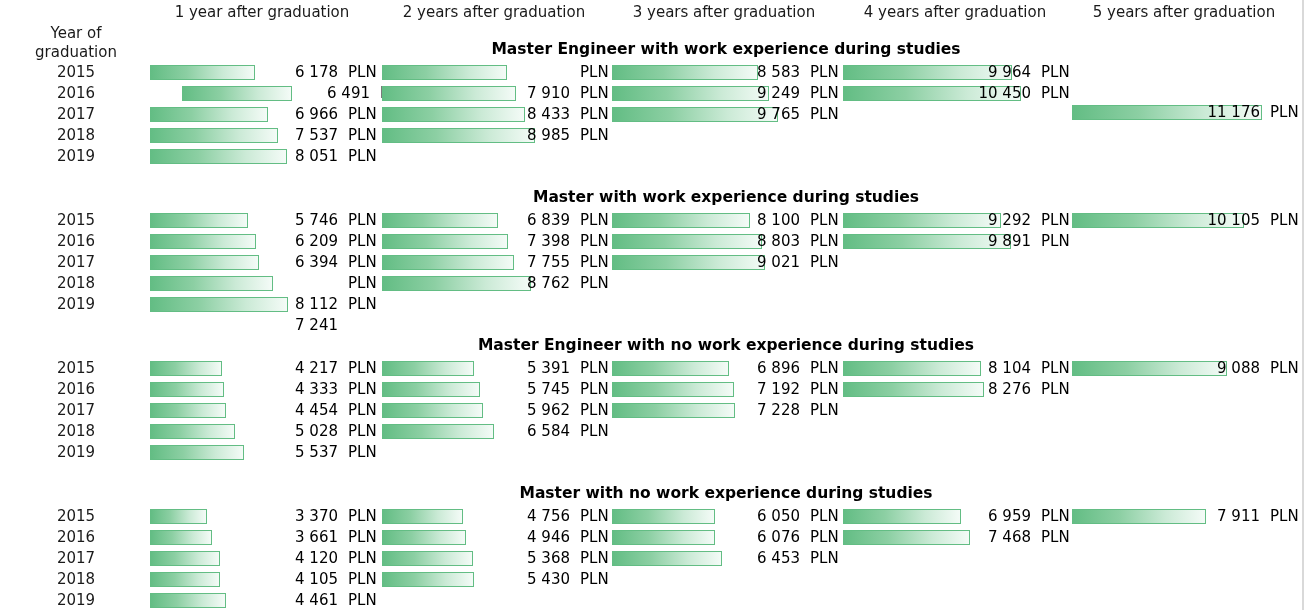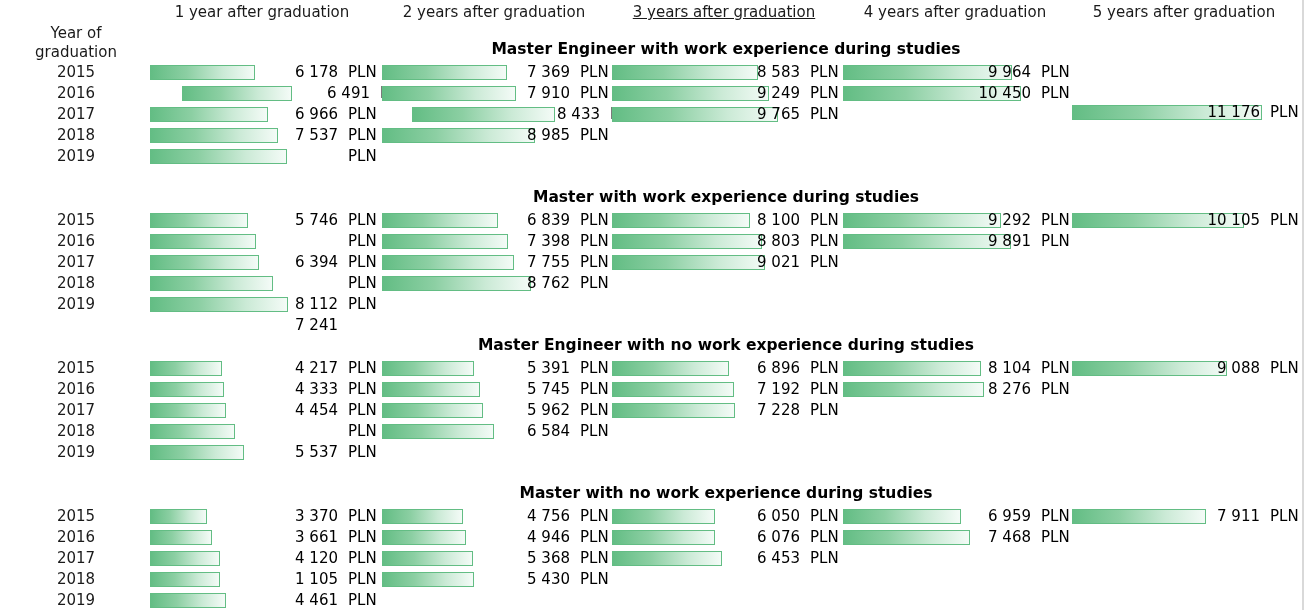--- a/index.html
+++ b/index.html
@@ -112,38 +112,37 @@
 <div id="sheet">
 
   <div class="corner-head">
     <div>Year of</div>
     <div>graduation</div>
   </div>
 
   <div id="col-heads">
       <div class="col-head" style="left: 146px; width: 232px; text-align: center;">1 year after graduation</div>
       <div class="col-head" style="left: 378px; width: 232px;">2 years after graduation</div>
-      <div class="col-head" style="left: 608px; width: 232px; text-decoration: underline;">3 years after graduation</div>
+      <div class="col-head" style="left: 608px; width: 232px;">3 years after graduation</div>
       <div class="col-head" style="left: 839px; width: 232px;">4 years after graduation</div>
       <div class="col-head" style="left: 1068px; width: 232px;">5 years after graduation</div>
     </div>
 
   <div id="panels">
       <div class="section" style="top: 40px; height: 127px;">
         <div class="section-title sec-title-shift">Master Engineer with work experience  during studies</div>
         <div class="row" style="top: 22px;">
           <div class="year-label">2015</div>
           <div class="cell" style="left: 150px; width: 232px;">
             <div class="bar" style="width: 105px;"></div>
             <div class="val" style="left: 0px; width: 188px;">6 178</div>
             <div class="cur" style="left: 198px;">PLN</div>
           </div>
           <div class="cell" style="left: 382px; width: 232px;">
             <div class="bar" style="width: 125px;"></div>
-            <div class="val" style="left: 0px; width: 188px;">7 369</div>
             <div class="cur" style="left: 198px;">PLN</div>
           </div>
           <div class="cell" style="left: 612px; width: 232px;">
             <div class="bar" style="width: 146px;"></div>
             <div class="val" style="left: 0px; width: 188px;">8 583</div>
             <div class="cur" style="left: 198px;">PLN</div>
           </div>
           <div class="cell" style="left: 843px; width: 232px;">
             <div class="bar" style="width: 169px;"></div>
             <div class="val" style="left: 0px; width: 188px; text-align: right;">9 964</div>
@@ -178,21 +177,21 @@
             <div class="cur" style="left: 198px;">PLN</div>
           </div>
         </div>
         <div class="row" style="top: 64px;">
           <div class="year-label">2017</div>
           <div class="cell" style="left: 150px; width: 232px;">
             <div class="bar" style="width: 118px;"></div>
             <div class="val" style="left: 0px; width: 188px;">6 966</div>
             <div class="cur" style="left: 198px;">PLN</div>
           </div>
-          <div class="cell" style="left: 382px; width: 232px; margin-left: 30px;">
+          <div class="cell" style="left: 382px; width: 232px;">
             <div class="bar" style="width: 143px;"></div>
             <div class="val" style="left: 0px; width: 188px;">8 433</div>
             <div class="cur" style="left: 198px;">PLN</div>
           </div>
           <div class="cell" style="left: 612px; width: 232px;">
             <div class="bar" style="width: 166px;"></div>
             <div class="val" style="left: 0px; width: 188px;">9 765</div>
             <div class="cur" style="left: 198px;">PLN</div>
           </div>
         </div>
@@ -206,20 +205,21 @@
           <div class="cell" style="left: 382px; width: 232px;">
             <div class="bar" style="width: 153px;"></div>
             <div class="val" style="left: 0px; width: 188px;">8 985</div>
             <div class="cur" style="left: 198px;">PLN</div>
           </div>
         </div>
         <div class="row" style="top: 106px;">
           <div class="year-label">2019</div>
           <div class="cell" style="left: 150px; width: 232px;">
             <div class="bar" style="width: 137px;"></div>
+            <div class="val" style="left: 0px; width: 188px;">8 051</div>
             <div class="cur" style="left: 198px;">PLN</div>
           </div>
         </div>
       </div>
       <div class="section" style="top: 188px; height: 127px;">
         <div class="section-title sec-title-shift">Master with work experience during studies</div>
         <div class="row" style="top: 22px;">
           <div class="year-label">2015</div>
           <div class="cell" style="left: 150px; width: 232px;">
             <div class="bar" style="width: 98px;"></div>
@@ -244,20 +244,21 @@
           <div class="cell" style="left: 1072px; width: 232px;">
             <div class="bar" style="width: 172px;"></div>
             <div class="val" style="left: 0px; width: 188px;">10 105</div>
             <div class="cur" style="left: 198px;">PLN</div>
           </div>
         </div>
         <div class="row" style="top: 43px;">
           <div class="year-label">2016</div>
           <div class="cell" style="left: 150px; width: 232px;">
             <div class="bar" style="width: 106px;"></div>
+            <div class="val" style="left: 0px; width: 188px;">6 209</div>
             <div class="cur" style="left: 198px;">PLN</div>
           </div>
           <div class="cell" style="left: 382px; width: 232px;">
             <div class="bar" style="width: 126px;"></div>
             <div class="val" style="left: 0px; width: 188px;">7 398</div>
             <div class="cur" style="left: 198px;">PLN</div>
           </div>
           <div class="cell" style="left: 612px; width: 232px;">
             <div class="bar" style="width: 150px;"></div>
             <div class="val" style="left: 0px; width: 188px;">8 803</div>
@@ -377,20 +378,21 @@
           <div class="cell" style="left: 612px; width: 232px;">
             <div class="bar" style="width: 123px;"></div>
             <div class="val" style="left: 0px; width: 188px;">7 228</div>
             <div class="cur" style="left: 198px;">PLN</div>
           </div>
         </div>
         <div class="row" style="top: 85px;">
           <div class="year-label">2018</div>
           <div class="cell" style="left: 150px; width: 232px;">
             <div class="bar" style="width: 85px;"></div>
+            <div class="val" style="left: 0px; width: 188px;">5 028</div>
             <div class="cur" style="left: 198px;">PLN</div>
           </div>
           <div class="cell" style="left: 382px; width: 232px;">
             <div class="bar" style="width: 112px;"></div>
             <div class="val" style="left: 0px; width: 188px;">6 584</div>
             <div class="cur" style="left: 198px;">PLN</div>
           </div>
         </div>
         <div class="row" style="top: 106px;">
           <div class="year-label">2019</div>
@@ -469,21 +471,21 @@
           <div class="cell" style="left: 612px; width: 232px;">
             <div class="bar" style="width: 110px;"></div>
             <div class="val" style="left: 0px; width: 188px;">6 453</div>
             <div class="cur" style="left: 198px;">PLN</div>
           </div>
         </div>
         <div class="row" style="top: 85px;">
           <div class="year-label">2018</div>
           <div class="cell" style="left: 150px; width: 232px;">
             <div class="bar" style="width: 70px;"></div>
-            <div class="val" style="left: 0px; width: 188px;">1 105</div>
+            <div class="val" style="left: 0px; width: 188px;">4 105</div>
             <div class="cur" style="left: 198px;">PLN</div>
           </div>
           <div class="cell" style="left: 382px; width: 232px;">
             <div class="bar" style="width: 92px;"></div>
             <div class="val" style="left: 0px; width: 188px;">5 430</div>
             <div class="cur" style="left: 198px;">PLN</div>
           </div>
         </div>
         <div class="row" style="top: 106px;">
           <div class="year-label">2019</div>

